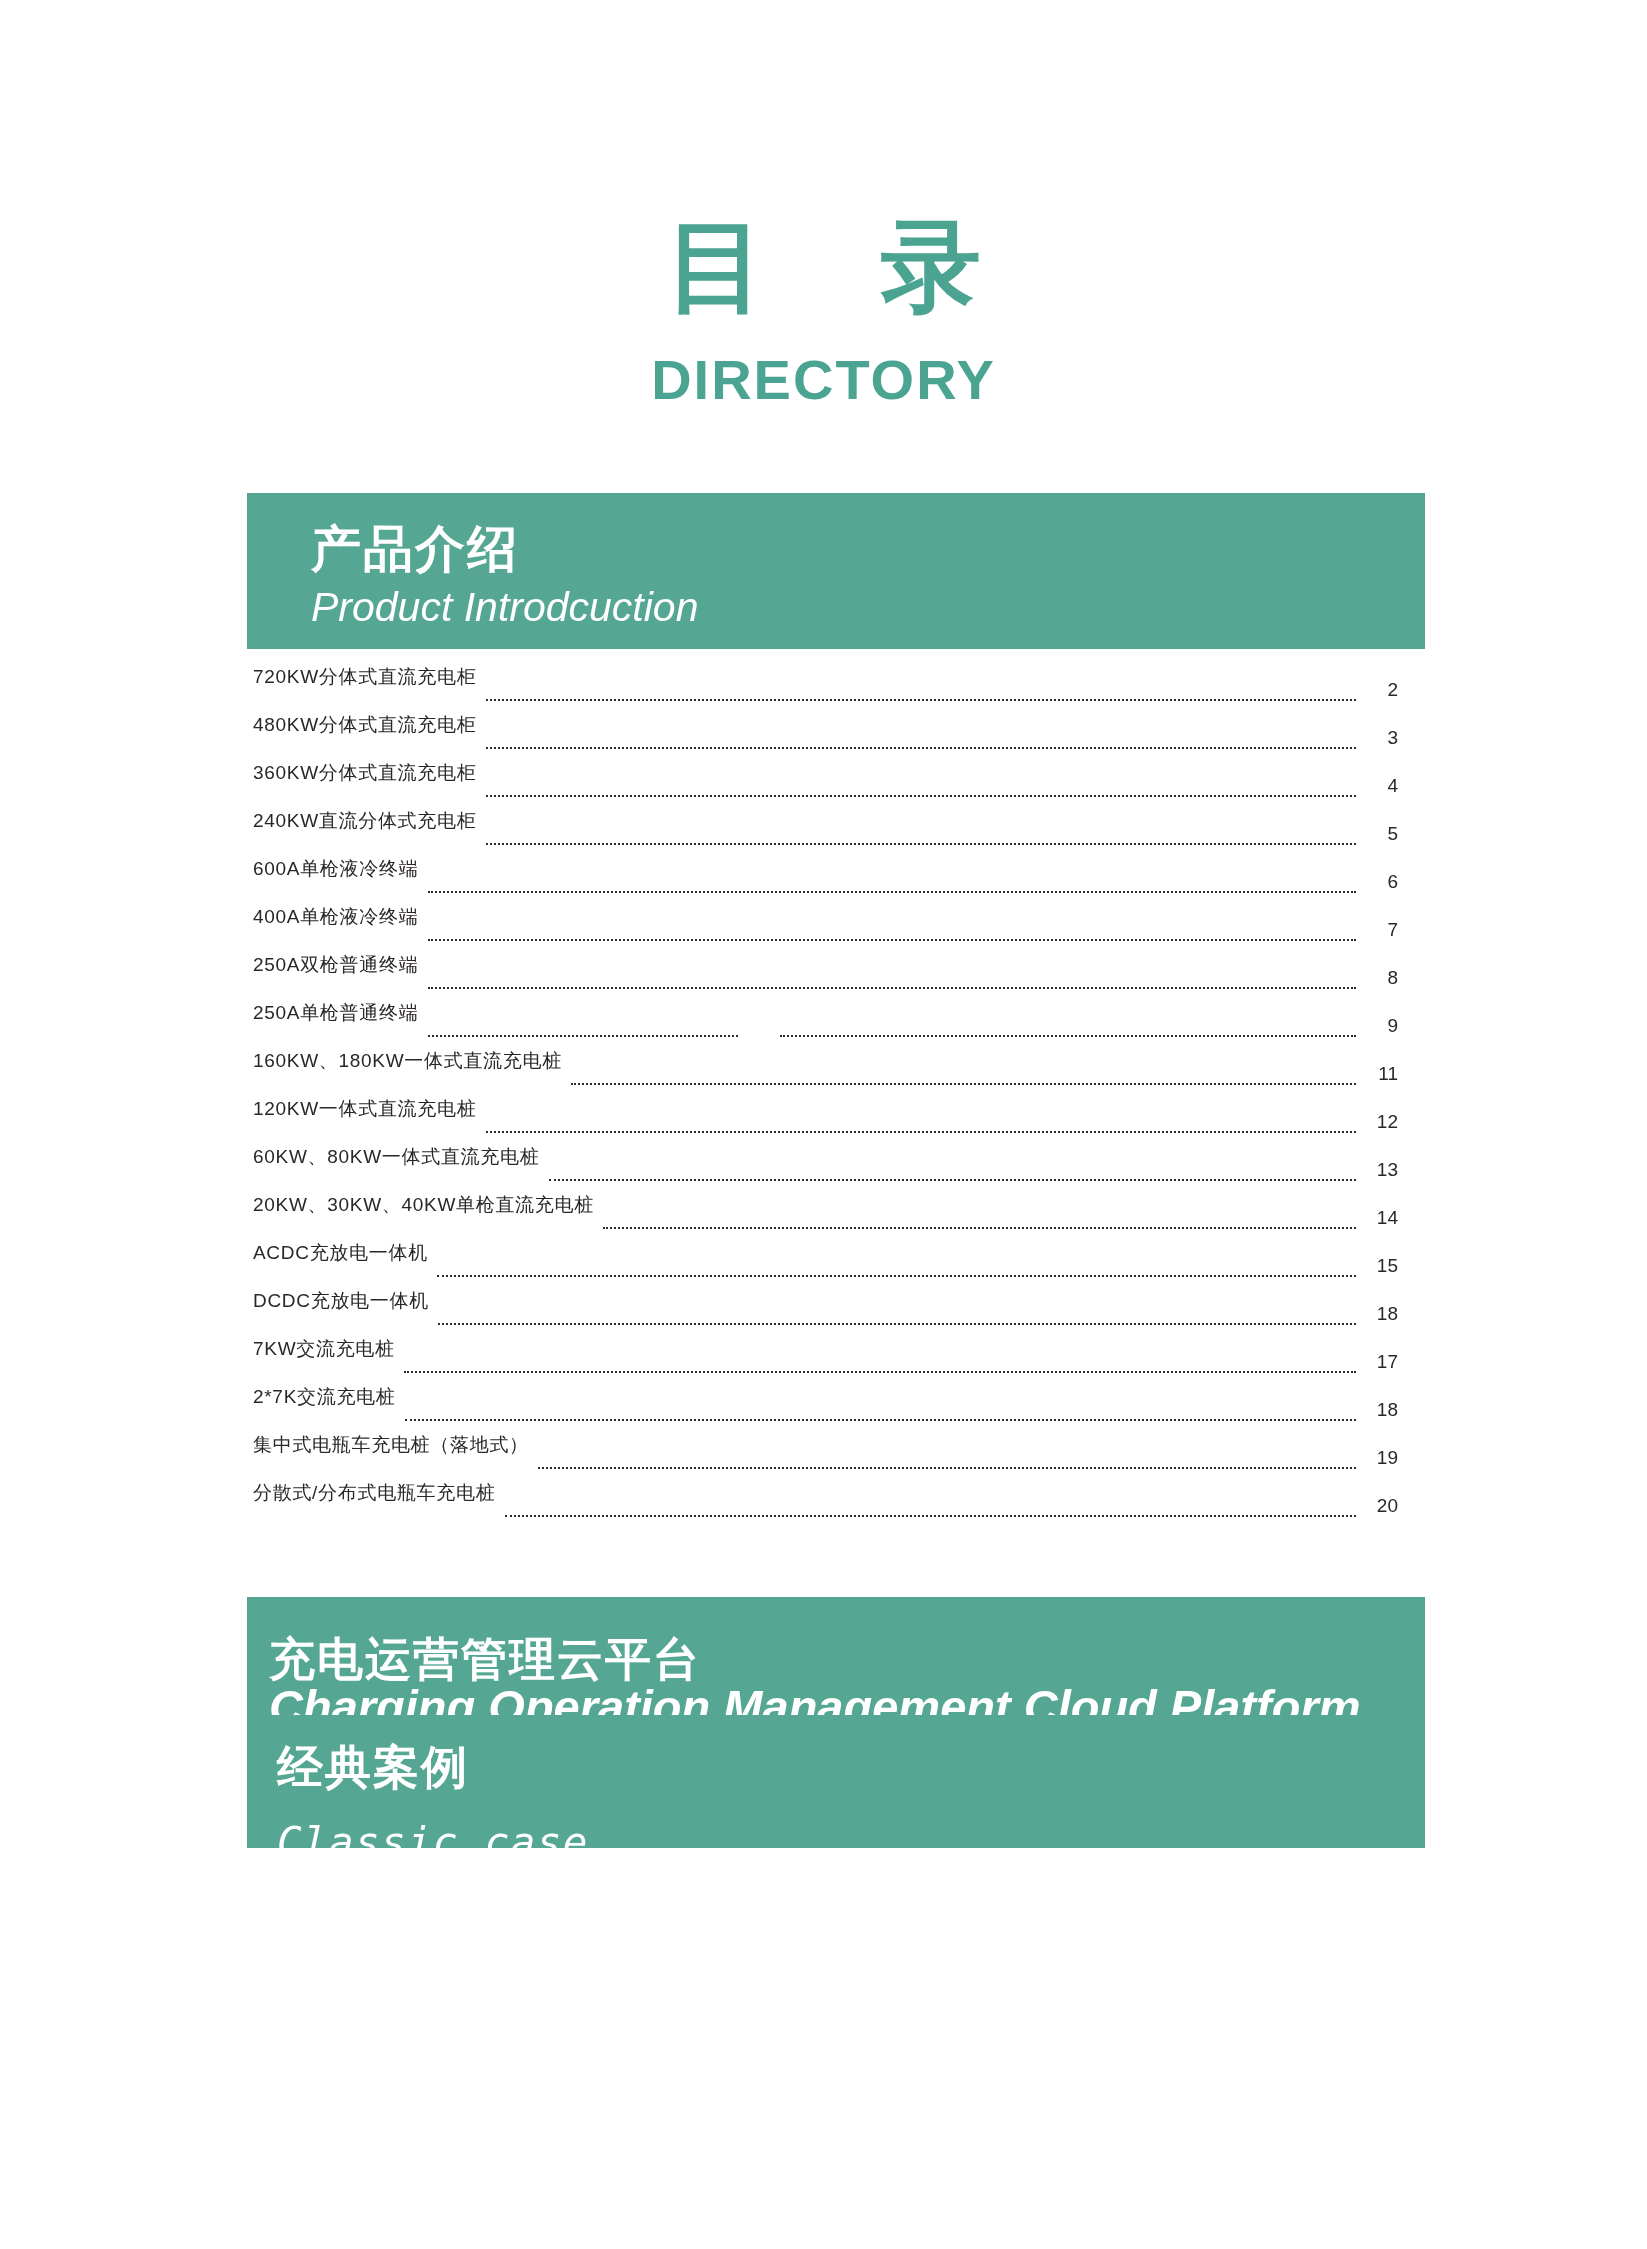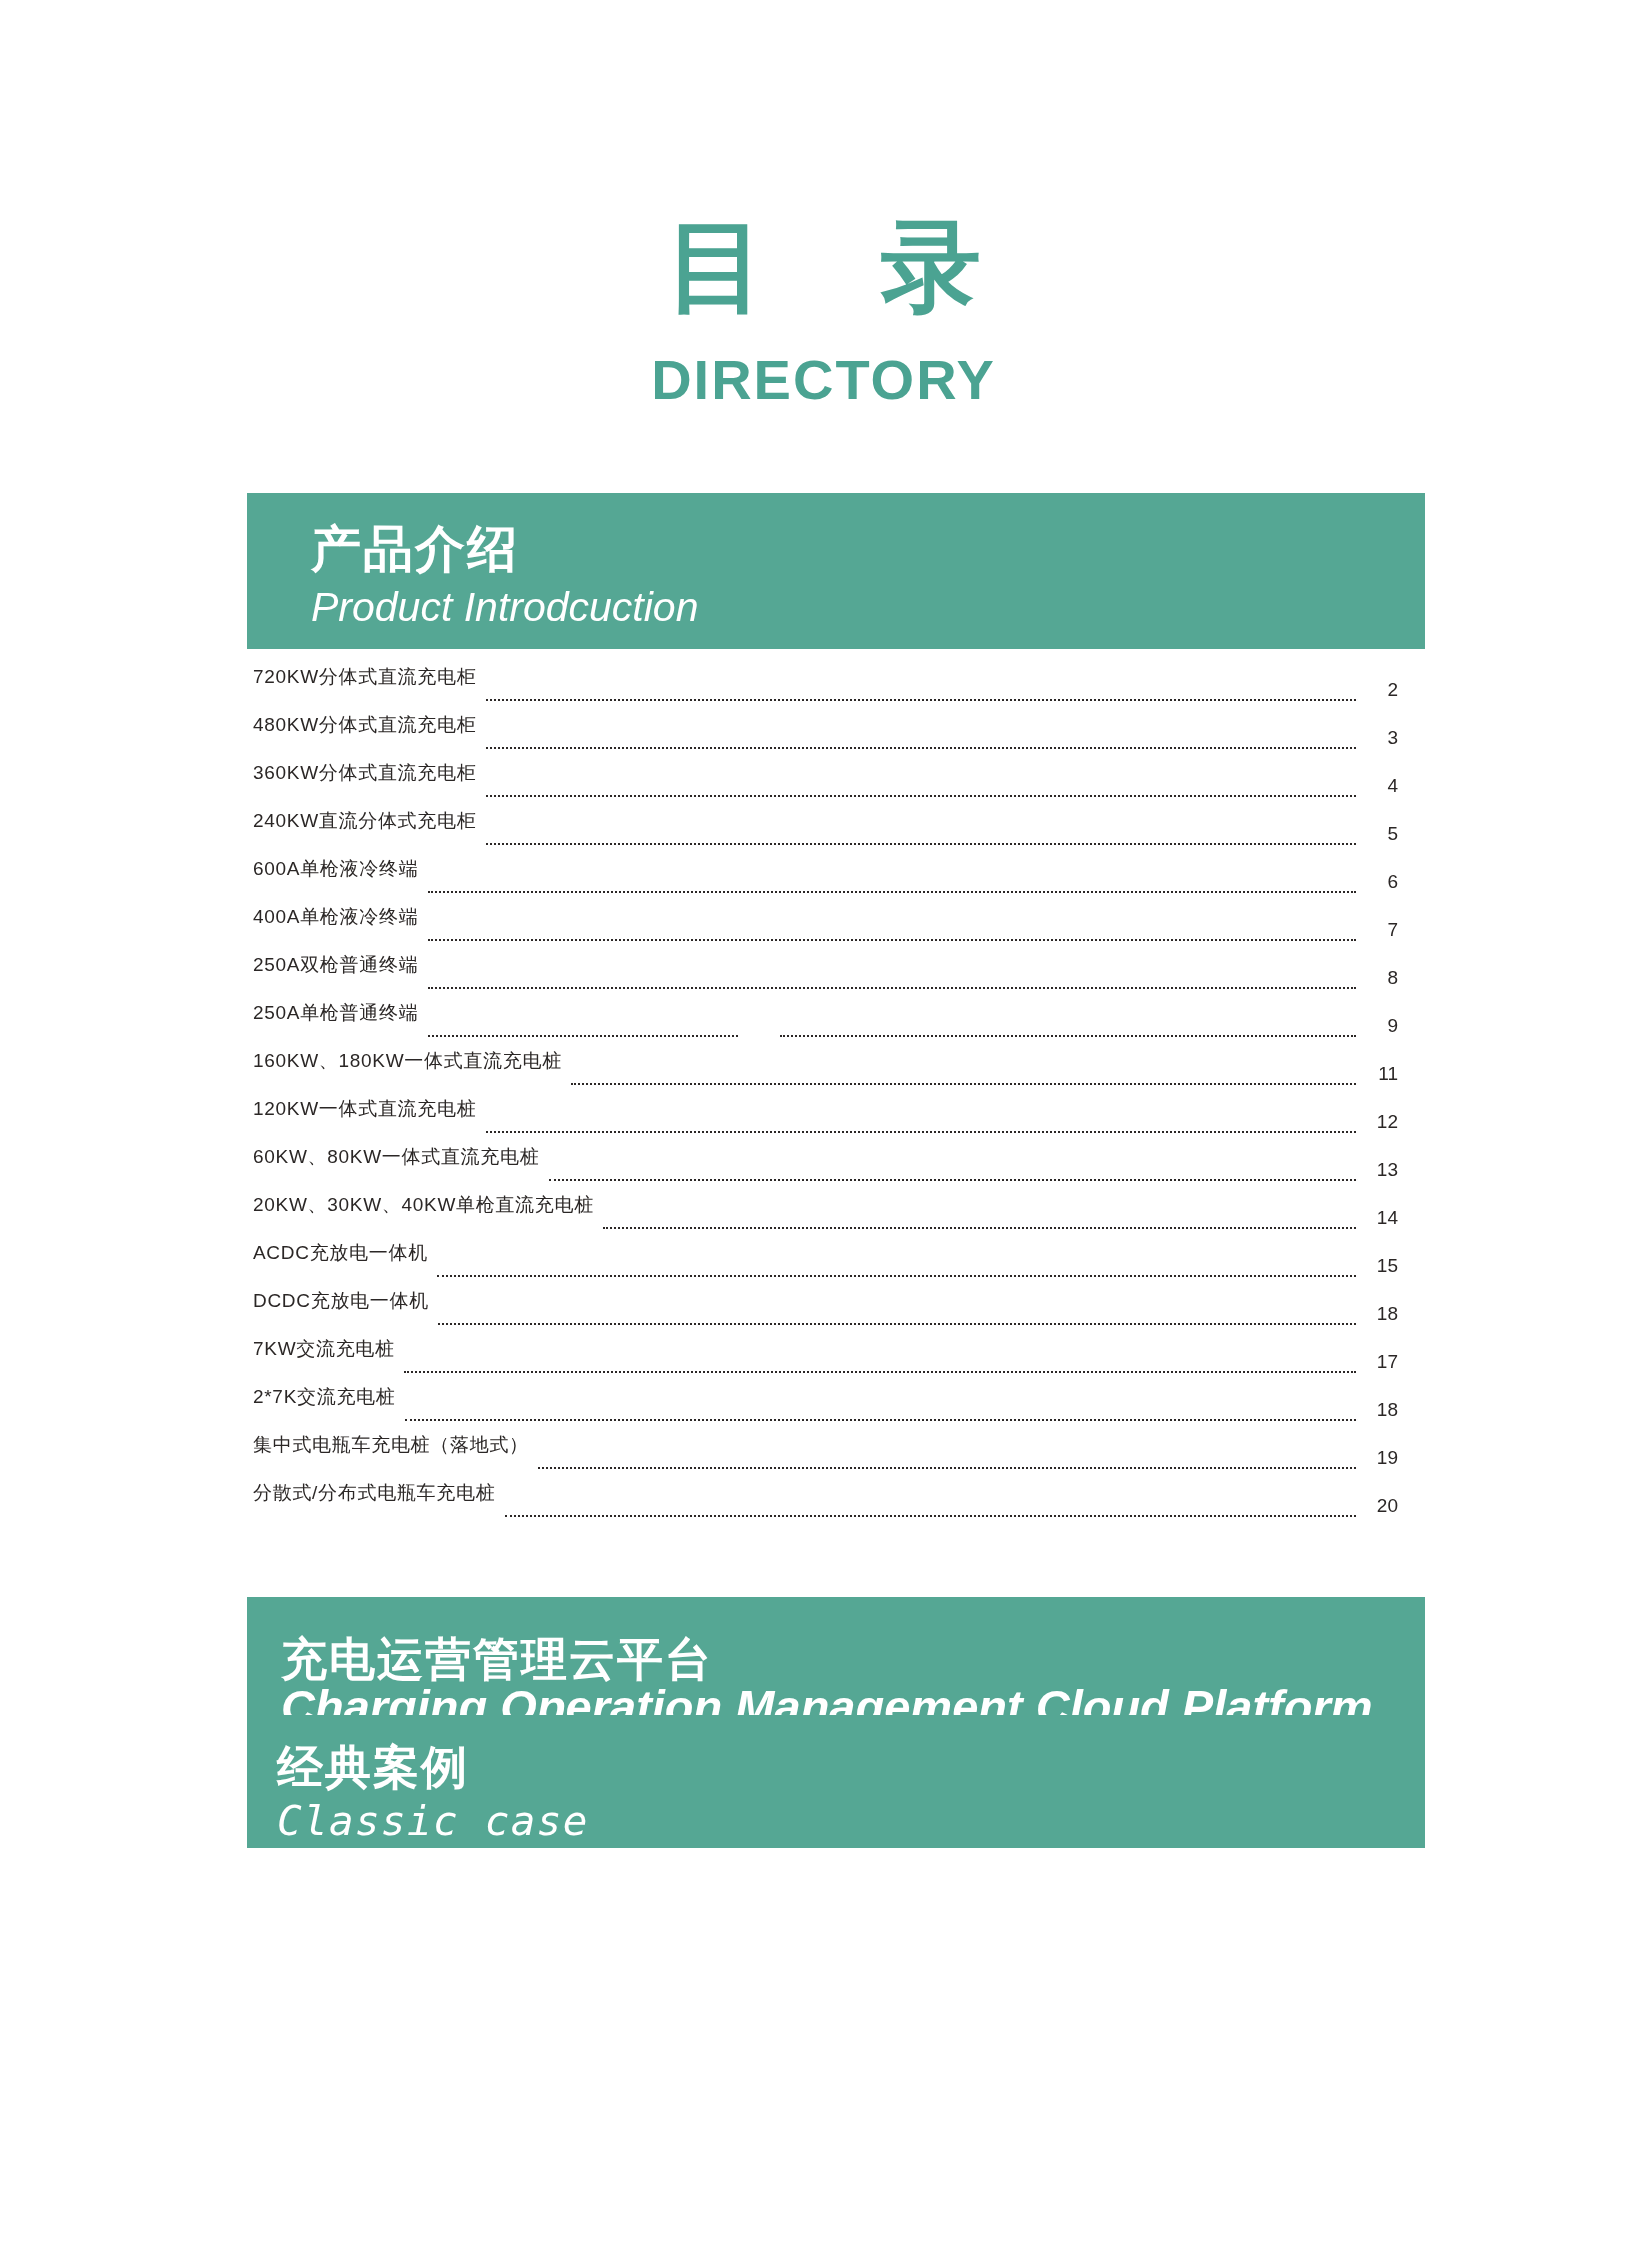--- a/index.html
+++ b/index.html
@@ -42,27 +42,27 @@
     font-weight:bold;line-height:1;letter-spacing:2px;
   }
   .banner .en{
     line-height:1;
     font-style:italic;
   }
   #banner-products{top:493px;height:156px;padding-left:64px;}
   #banner-products .zh{margin-top:31px;font-size:50px;}
   #banner-products .en{margin-top:13px;font-size:41px;font-weight:normal;}
 
-  #banner-cloud{top:1597px;height:159px;padding-left:34px;}
+  #banner-cloud{top:1597px;height:159px;padding-left:22px;}
   #banner-cloud .zh{margin-top:39px;font-size:46px;}
   #banner-cloud .en{margin-top:1px;font-size:47px;font-weight:bold;}
 
   #banner-classic{top:1715px;height:133px;padding-left:30px;}
   #banner-classic .zh{margin-top:29px;font-size:46px;}
-  #banner-classic .en{margin-top:11px;font-size:41px;font-weight:normal;
+  #banner-classic .en{margin-top:32px;font-size:41px;font-weight:normal;
     font-family:"DejaVu Sans Mono", monospace;letter-spacing:1.3px;}
 
   
   .toc{
     position:absolute;top:653px;left:253px;width:1145px;
   }
   .toc-row{
     display:flex;align-items:flex-end;
     height:48px;
     font-size:19px;

